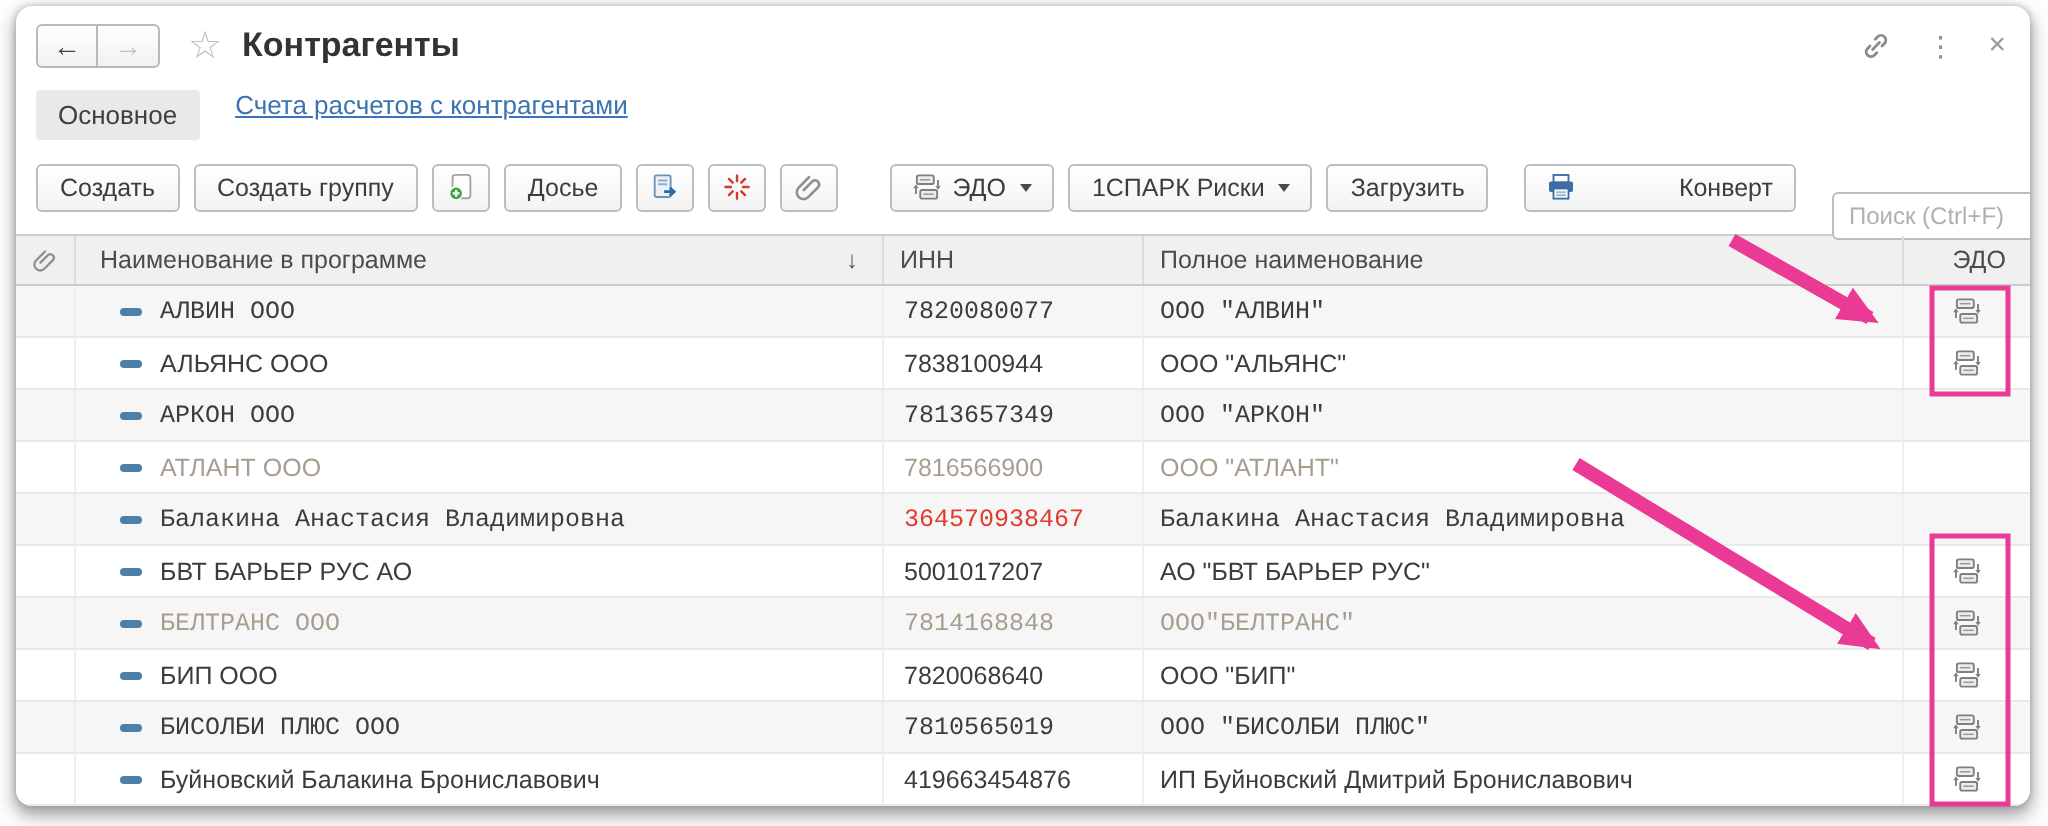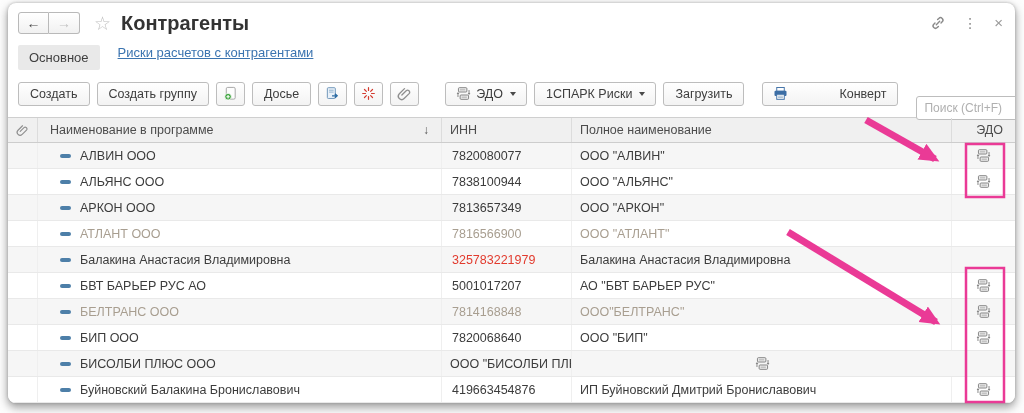--- a/index.html
+++ b/index.html
@@ -17,21 +17,21 @@
   .titlebar{ display:flex; align-items:center; margin:7px 12px 0 10px; height:26px; }
   .navgrp{ display:flex; }
   .navbtn{
     width:31px; height:22px; background:linear-gradient(#fff,#f1f1f1);
     border:1px solid #b9b9b9; font-size:14px; line-height:20px; text-align:center;
     color:#474747; cursor:pointer;
   }
   .navbtn.back{ border-radius:3px 0 0 3px; }
   .navbtn.fwd{ border-radius:0 3px 3px 0; border-left:none; color:#c3c3c3; }
   .star{ font-size:19px; color:#c0c0c0; margin-left:14px; cursor:pointer; }
-  .ttl{ font-size:20px; font-weight:bold; color:#333; margin-left:10px; }
+  .ttl{ font-size:17px; font-weight:bold; color:#333; margin-left:10px; }
   .title-actions{ margin-left:auto; display:flex; align-items:center; gap:17px; }
   .tb-ic{ width:16px; height:16px; color:#8a8a8a; cursor:pointer; }
   .dots{ font-size:14px; color:#8a8a8a; cursor:pointer; line-height:16px; }
   .closex{ font-size:15px; color:#9a9a9a; cursor:pointer; line-height:16px; }
 
   
   .tabs{ display:flex; align-items:flex-start; margin:9px 12px 0 10px; height:25px; }
   .tab-active{
     background:#e9e9e9; color:#3f3f3f; font-size:13px;
     padding:5px 11px; border-radius:2px; cursor:default;
@@ -85,21 +85,21 @@
   .hc.h-name{ padding-left:12px; }
   .hc .sort{ margin-left:auto; color:#555; font-size:12px; padding-right:4px; }
   .hc.h-edo{ justify-content:flex-end; border-right:none; padding-right:12px; }
   .clip-svg{ width:14px; height:14px; }
 
   .trow{
     display:grid; grid-template-columns:30px 404px 130px 380px 1fr;
     height:26px; align-items:center; border-bottom:1px solid #e9e9e9;
     background:#fff; cursor:pointer; color:#3c3c3c;
   }
-  .trow.odd{ background:#f6f6f6; }
+  .trow.odd{ background:#f6f6f6;font-family:Liberation Mono, monospace; }
   .trow .c{ height:100%; display:flex; align-items:center; border-right:1px solid #efefef; overflow:hidden; }
   .c.c-name{ padding-left:22px; }
   .dash{ width:11px; height:4px; border-radius:2px; background:var(--dash); flex:0 0 auto; }
   .nm{ margin-left:9px; white-space:nowrap; }
   .c.c-inn{ padding-left:10px; }
   .c.c-full{ padding-left:8px; white-space:nowrap; }
   .c.c-edo{ justify-content:center; border-right:none; }
   .trow.muted .nm, .trow.muted .c-inn, .trow.muted .c-full{ color:var(--muted); }
   .c-inn.red{ color:var(--red); }
   .edoicon{ width:15px; height:15px; }
@@ -172,21 +172,21 @@
       <svg class="tb-ic">
           <use href="#link-ic"></use>
         </svg>
       <span class="dots">⋮</span>
       <span class="closex">×</span>
     </div>
   </div>
 
   <div class="tabs">
     <div class="tab-active">Основное</div>
-    <a class="tab-link">Риски расчетов с контрагентами</a>
+    <a class="tab-link">Счета расчетов с контрагентами</a>
   </div>
 
   <div class="toolbar">
     <button class="btn">
         <span class="lbl">Создать</span>
       </button>
     <button class="btn">
         <span class="lbl">Создать группу</span>
       </button>
     <button class="btn icon-only">
@@ -308,21 +308,21 @@
     <div class="c c-inn">7816566900</div>
     <div class="c c-full">ООО "АТЛАНТ"</div>
     <div class="c c-edo"></div>
   </div>
         <div class="trow odd">
     <div class="c c-attach"></div>
     <div class="c c-name">
       <span class="dash"></span>
       <span class="nm">Балакина Анастасия Владимировна</span>
     </div>
-    <div class="c c-inn red">325783221979</div>
+    <div class="c c-inn red">364570938467</div>
     <div class="c c-full">Балакина Анастасия Владимировна</div>
     <div class="c c-edo"></div>
   </div>
         <div class="trow">
     <div class="c c-attach"></div>
     <div class="c c-name">
       <span class="dash"></span>
       <span class="nm">БВТ БАРЬЕР РУС АО</span>
     </div>
     <div class="c c-inn">5001017207</div>
@@ -360,20 +360,21 @@
               <use href="#edo-ic"></use>
             </svg>
           </div>
   </div>
         <div class="trow odd">
     <div class="c c-attach"></div>
     <div class="c c-name">
       <span class="dash"></span>
       <span class="nm">БИСОЛБИ ПЛЮС ООО</span>
     </div>
+    <div class="c c-inn">7810565019</div>
     <div class="c c-full">ООО "БИСОЛБИ ПЛЮС"</div>
     <div class="c c-edo">
             <svg class="edoicon">
               <use href="#edo-ic"></use>
             </svg>
           </div>
   </div>
         <div class="trow">
     <div class="c c-attach"></div>
     <div class="c c-name">

